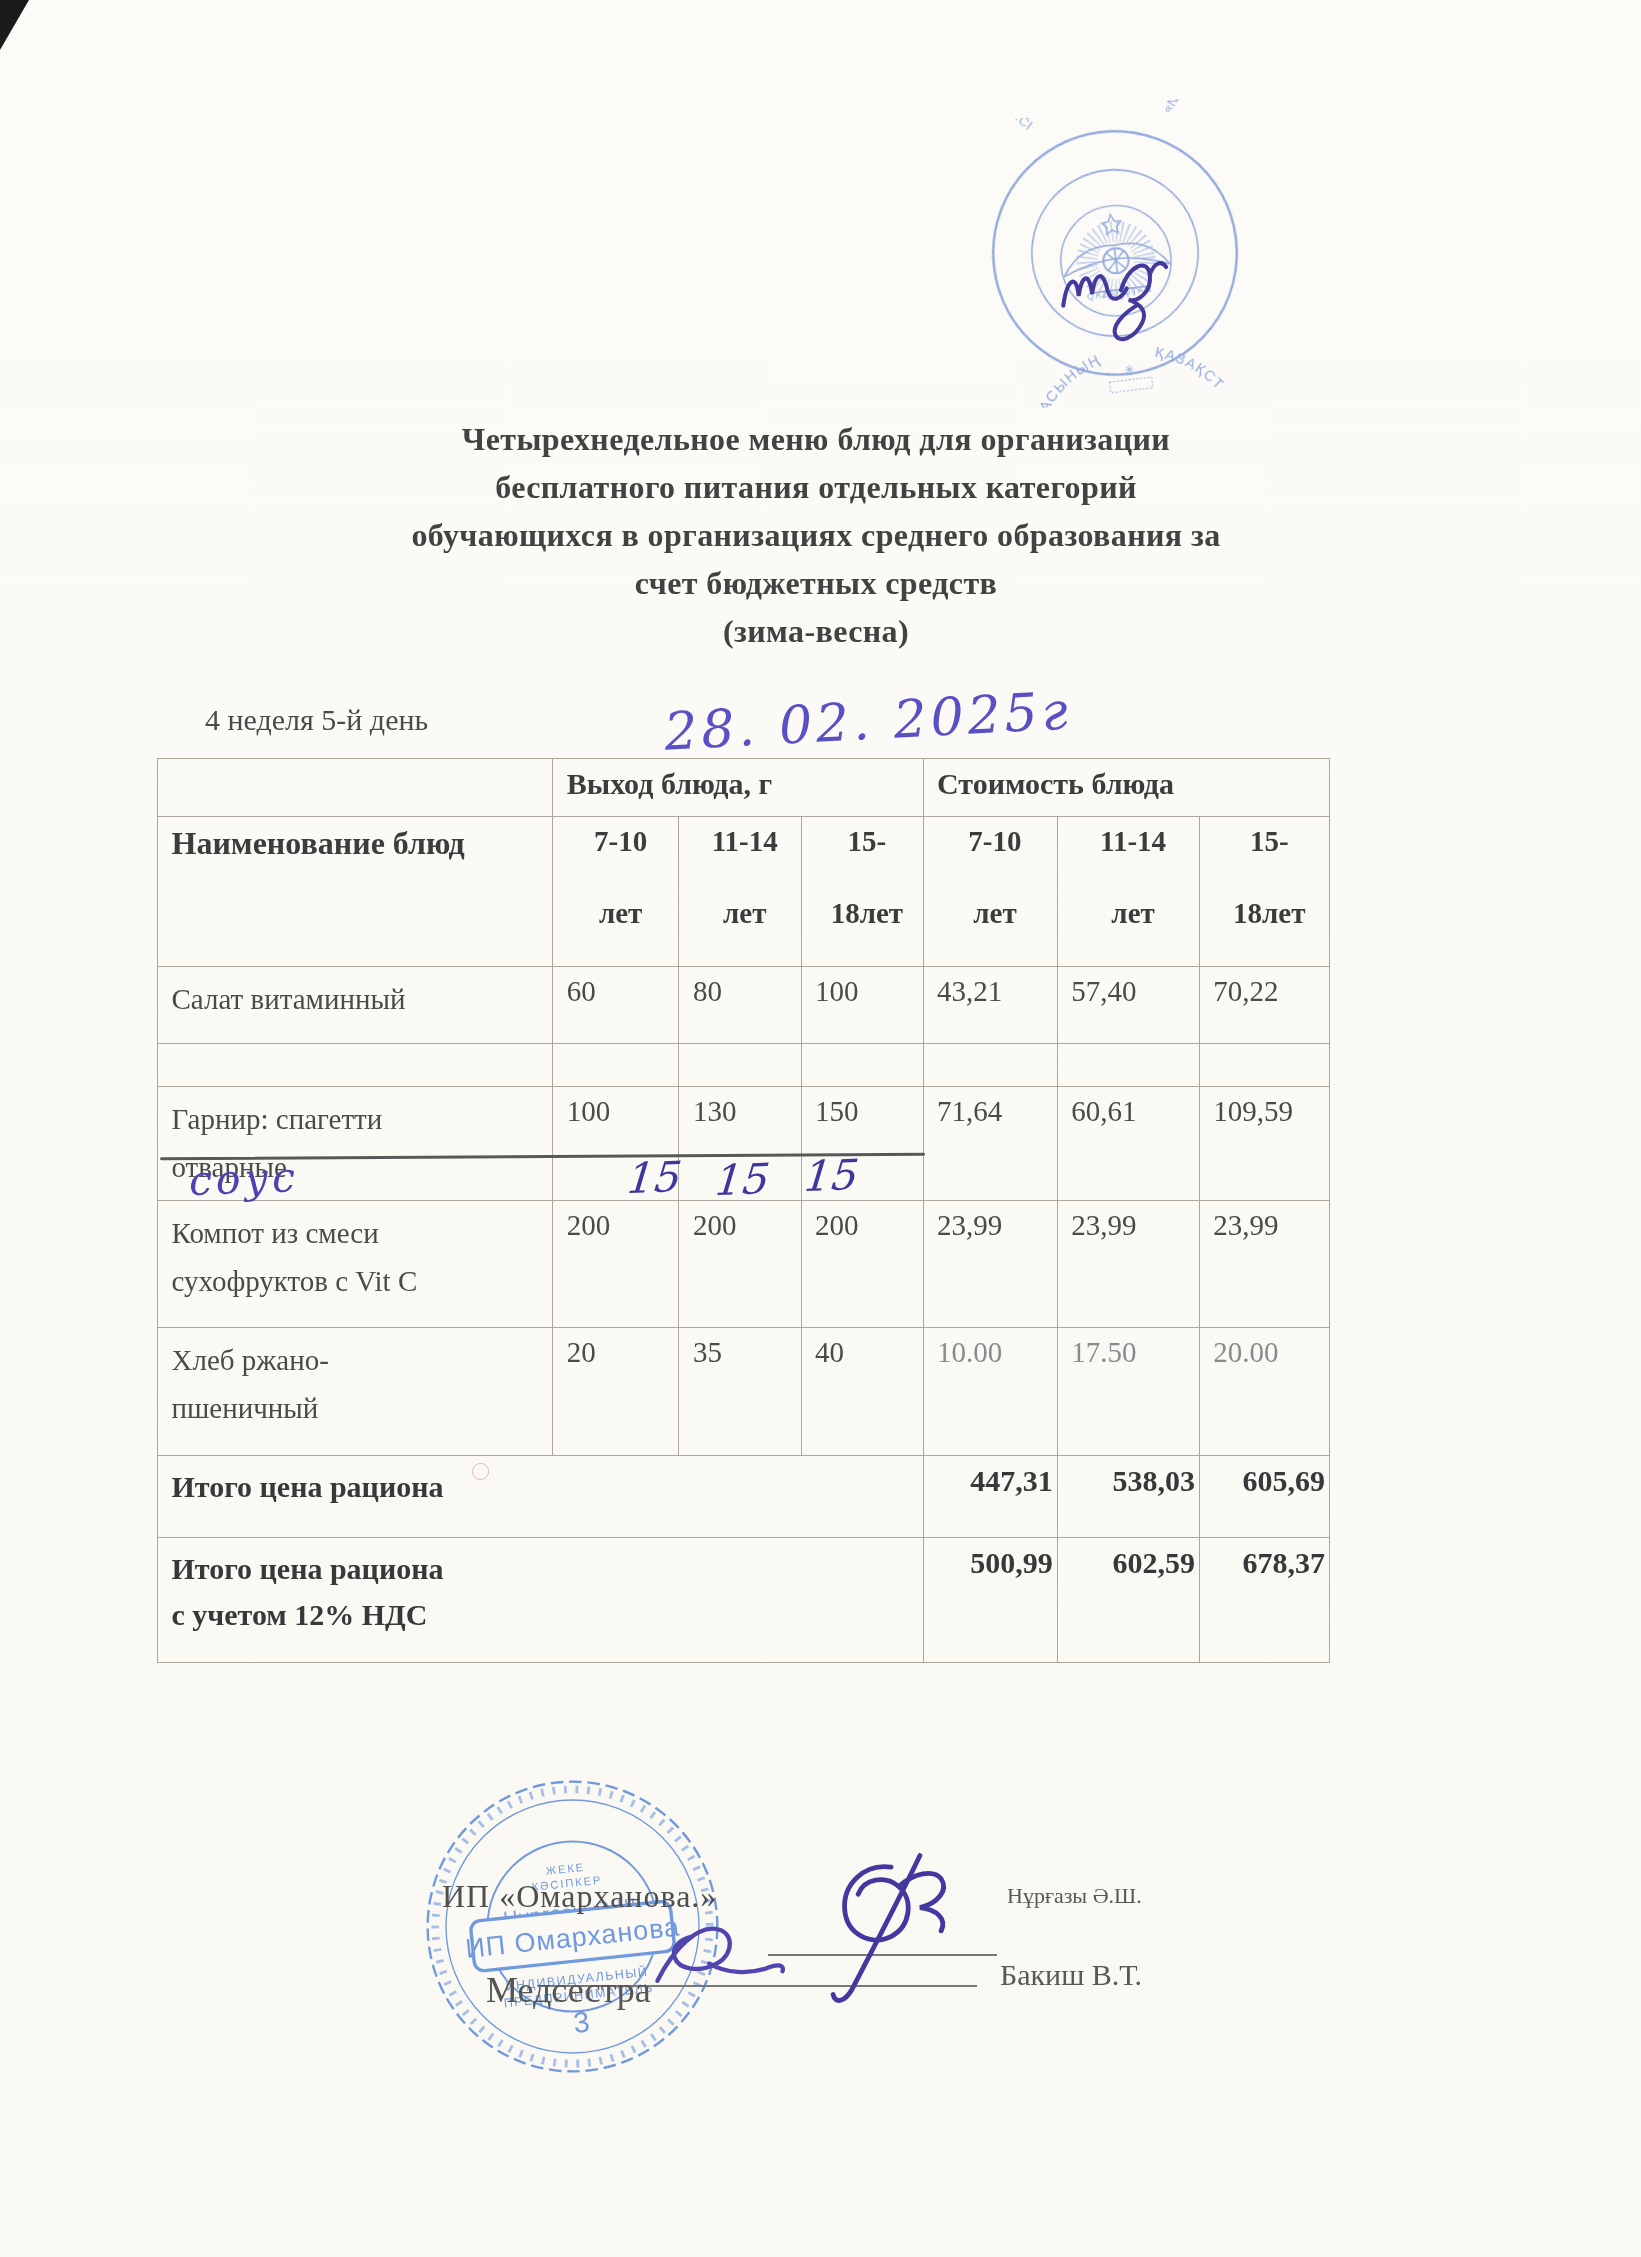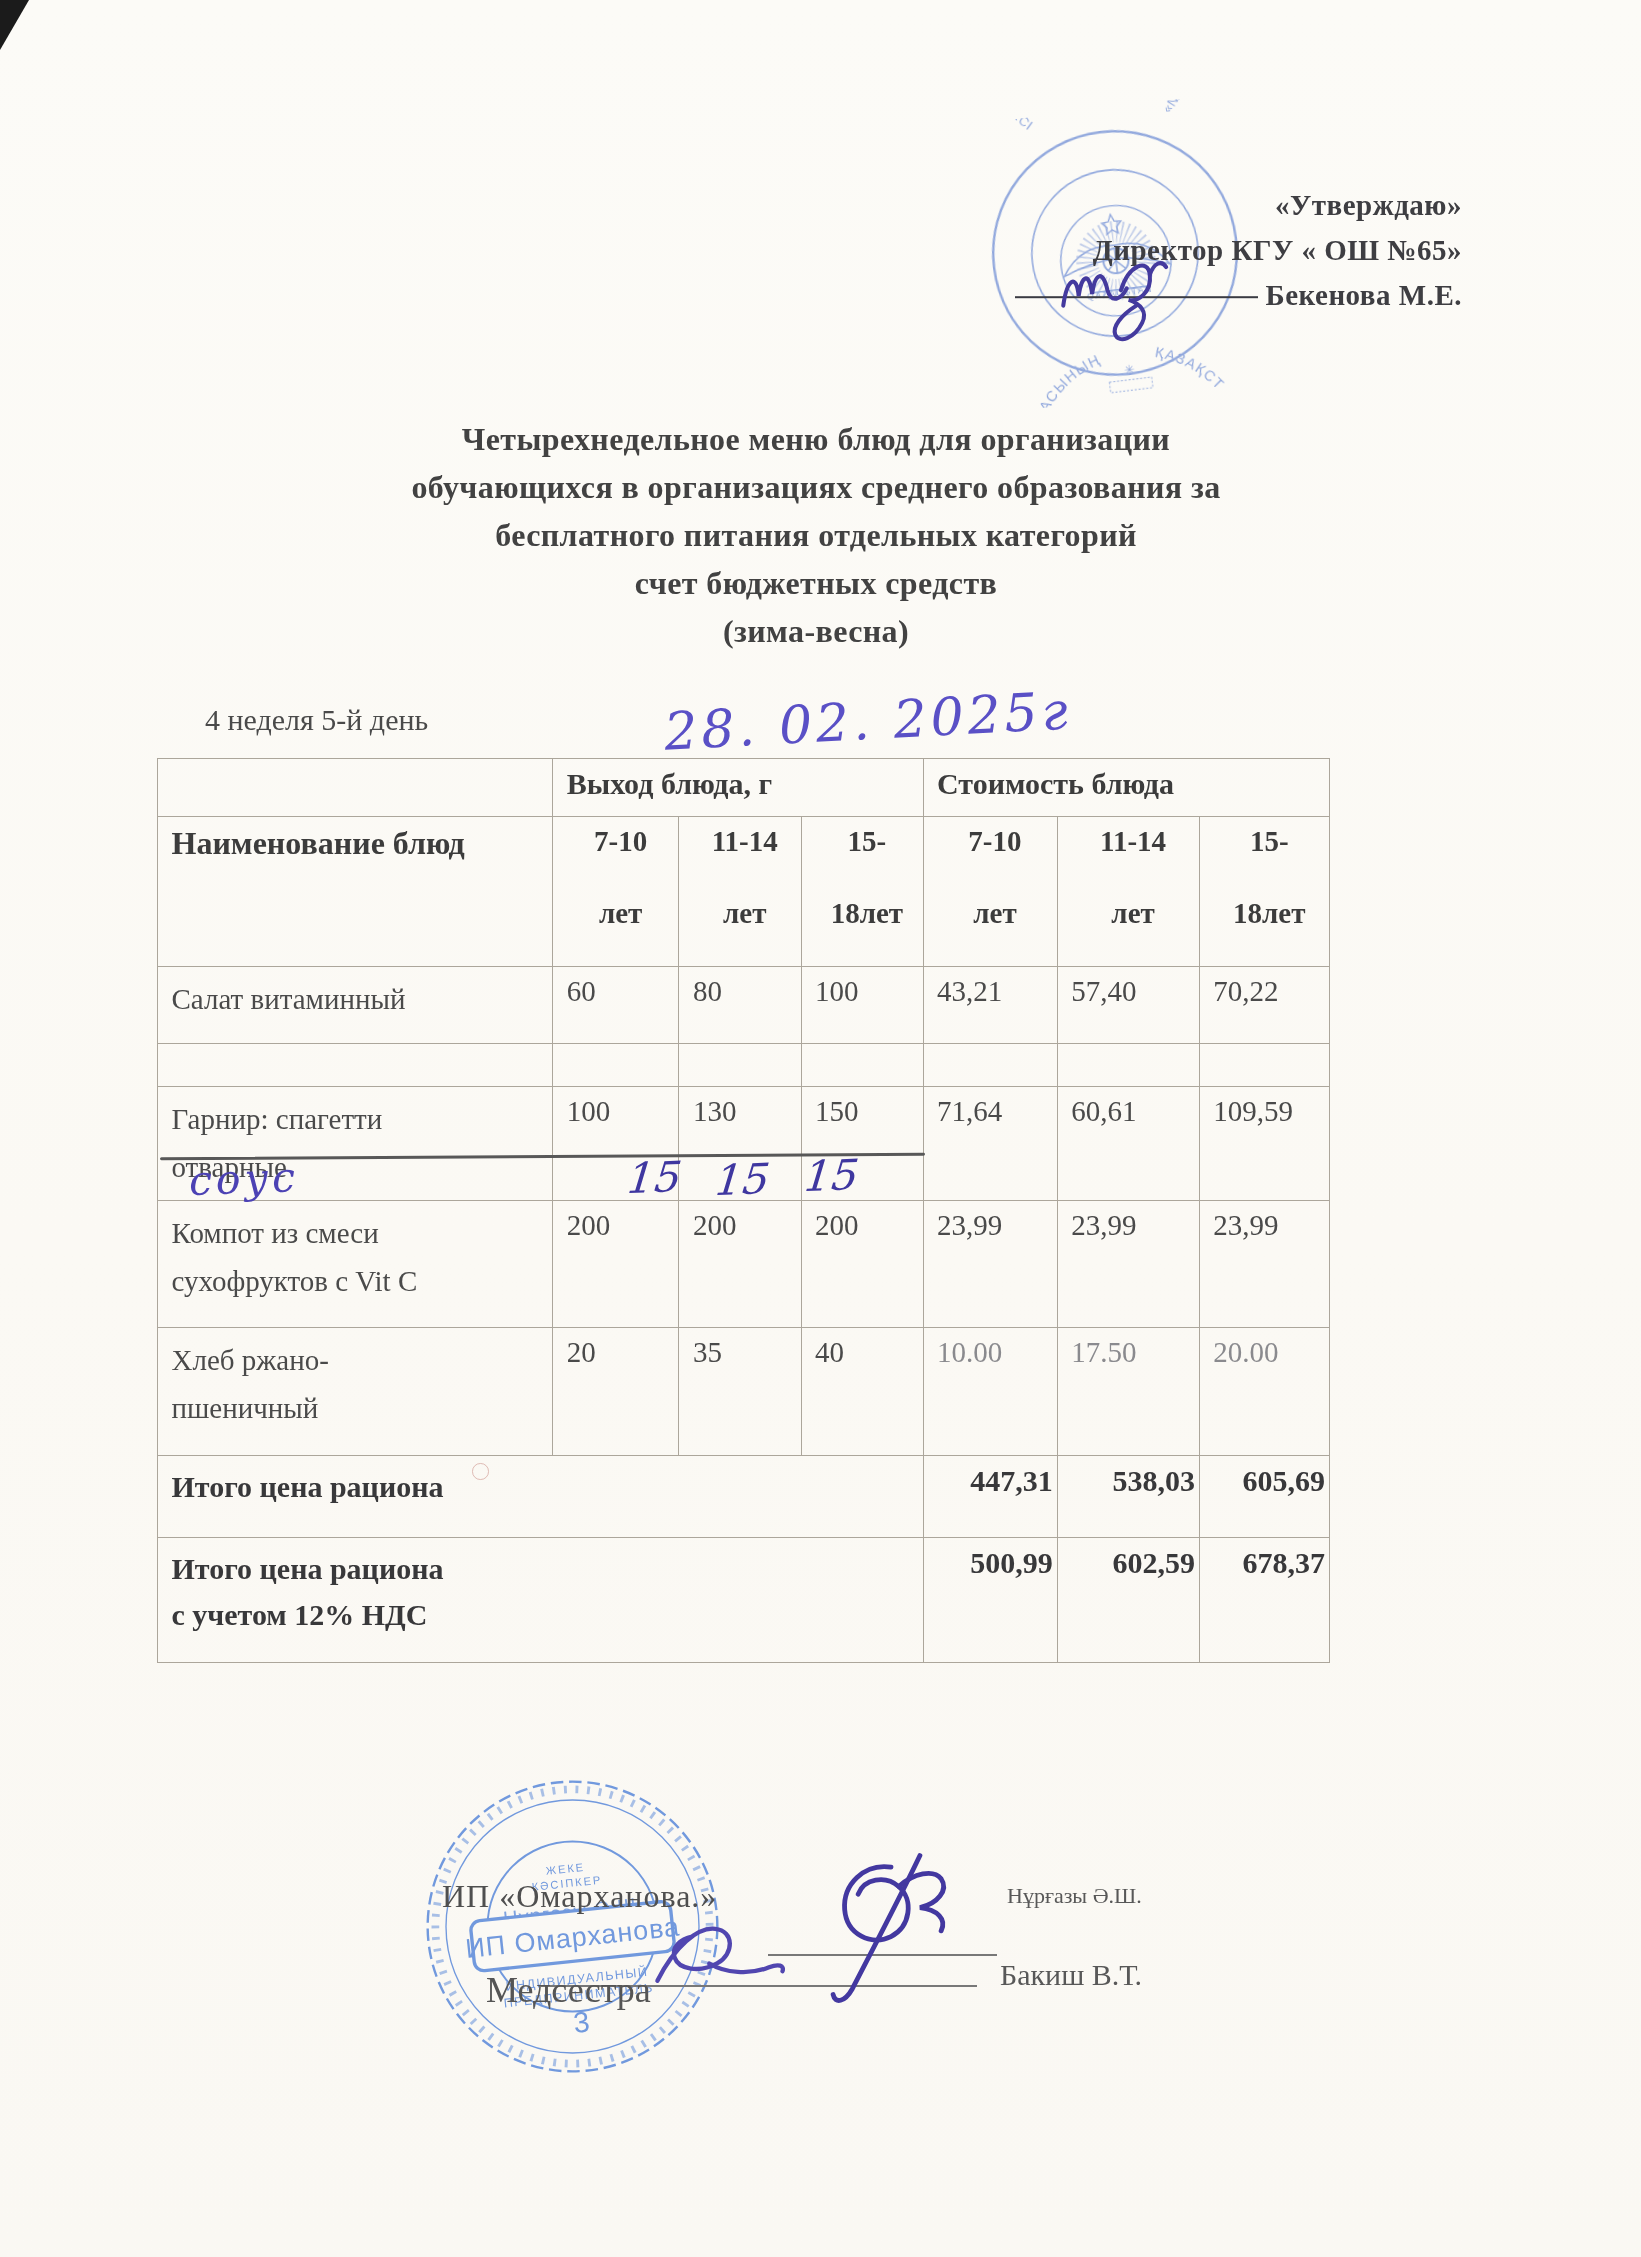--- a/index.html
+++ b/index.html
@@ -104,38 +104,31 @@
       <line x1="0" y1="-13" x2="0" y2="13" stroke-width="1.5"></line>
       <path d="M -55,10 C -40,-14 -20,-18 0,-16 C 20,-18 40,-14 55,10 C 35,2 15,-2 0,-2 C -15,-2 -35,2 -55,10 Z" stroke-width="1.6"></path>
       <path d="M 0,-48 l 3,7 7,1 -5,5 1,7 -6,-4 -6,4 1,-7 -5,-5 7,-1 z" stroke-width="1.4"></path>
       <path d="M -30,30 h 60" stroke-width="1.4"></path>
       <text y="36" text-anchor="middle" font-size="9" letter-spacing="1.5" fill="#7b97d8" stroke="none">QAZAQSTAN</text>
     </g>
     <text x="150" y="276" text-anchor="middle" font-size="13" fill="#7b97d8" stroke="none">✳</text>
     <rect x="128" y="282" width="44" height="11" stroke-width="1" stroke-dasharray="2 2"></rect>
   </svg>
 
-  <div class="approval">
-    <div>«Утверждаю»</div>
-    <div>Директор КГУ « ОШ №65»</div>
-    <div>
-      <span class="sig-underline"></span><span>Бекенова М.Е.</span>
-    </div>
-  </div>
 
   <svg class="signature" style="left:1057px; top:246px;" width="126" height="101" viewBox="0 0 130 105" fill="none" stroke="#443a9e" stroke-width="4.2" stroke-linecap="round">
     <path d="M 6,62 C 10,34 20,28 22,52 C 25,30 33,26 36,50 C 39,28 47,24 52,46 C 56,60 66,56 72,44"></path>
     <path d="M 66,46 C 74,20 94,12 96,30 C 98,48 84,58 74,56 C 86,60 94,68 88,80 C 80,96 64,102 60,92 C 57,84 66,72 82,62"></path>
     <path d="M 96,30 C 100,18 108,14 113,22"></path>
   </svg>
 
   <div class="title">
     <div>Четырехнедельное меню блюд для организации</div>
+    <div>бесплатного питания отдельных категорий</div>
     <div>обучающихся в организациях среднего образования за</div>
-    <div>бесплатного питания отдельных категорий</div>
     <div>счет бюджетных средств</div>
     <div>(зима-весна)</div>
   </div>
 
   <div class="week">4 неделя 5-й день</div>
   <div class="hand hand-date">28. 02. 2025г</div>
 
   <table class="menu">
     <colgroup>
       <col style="width:395px">

